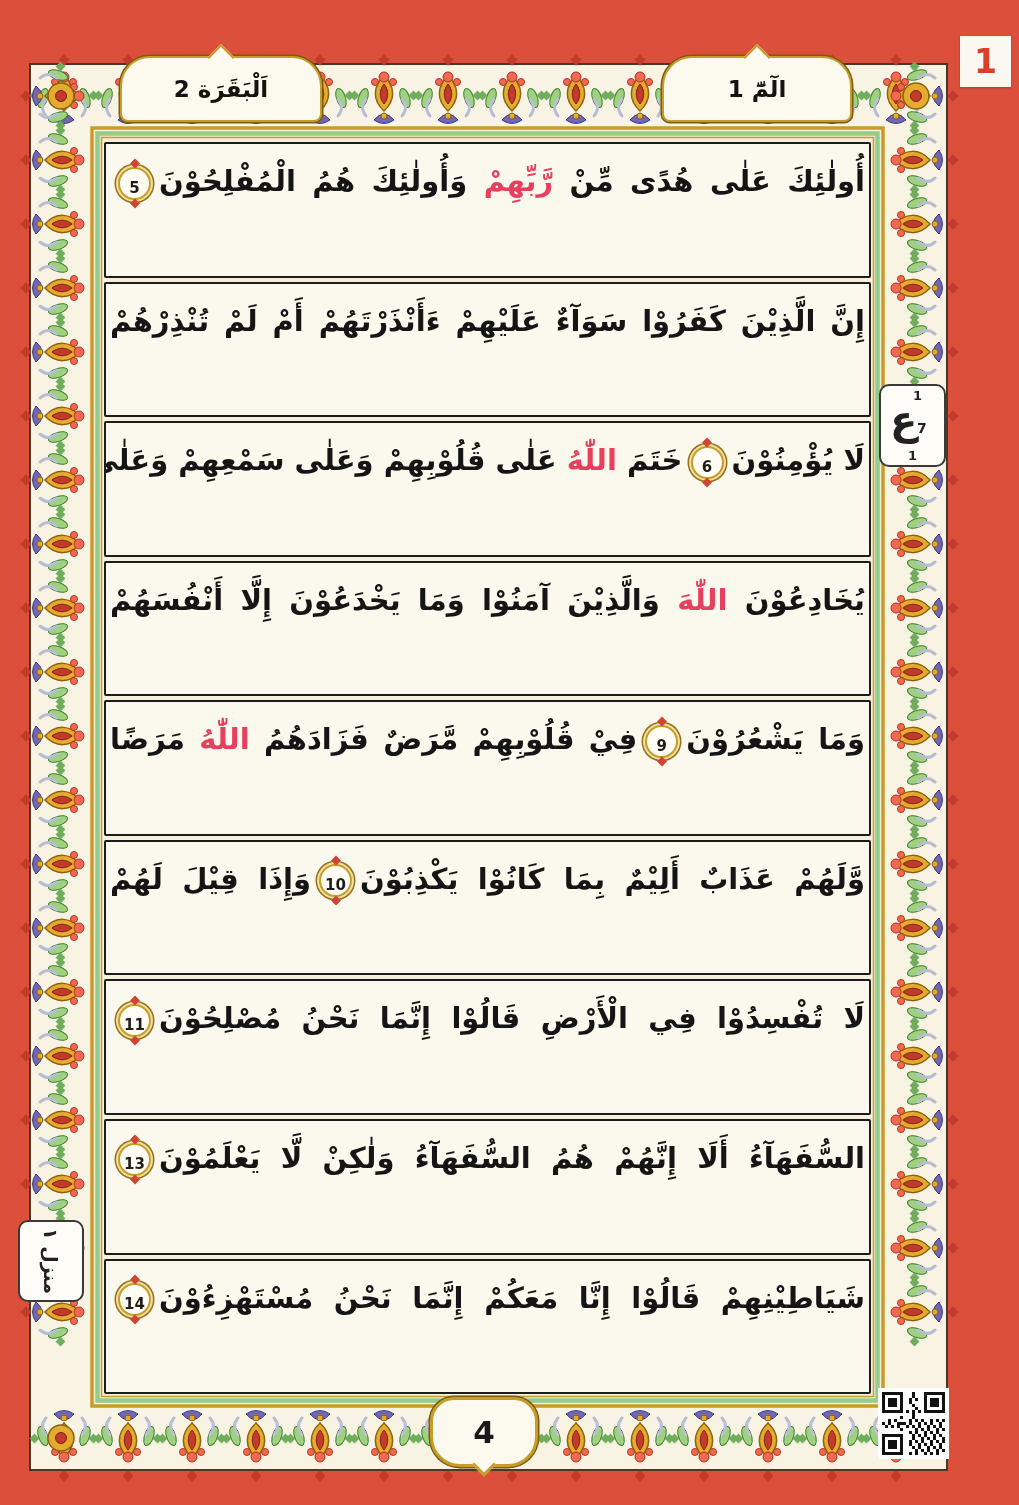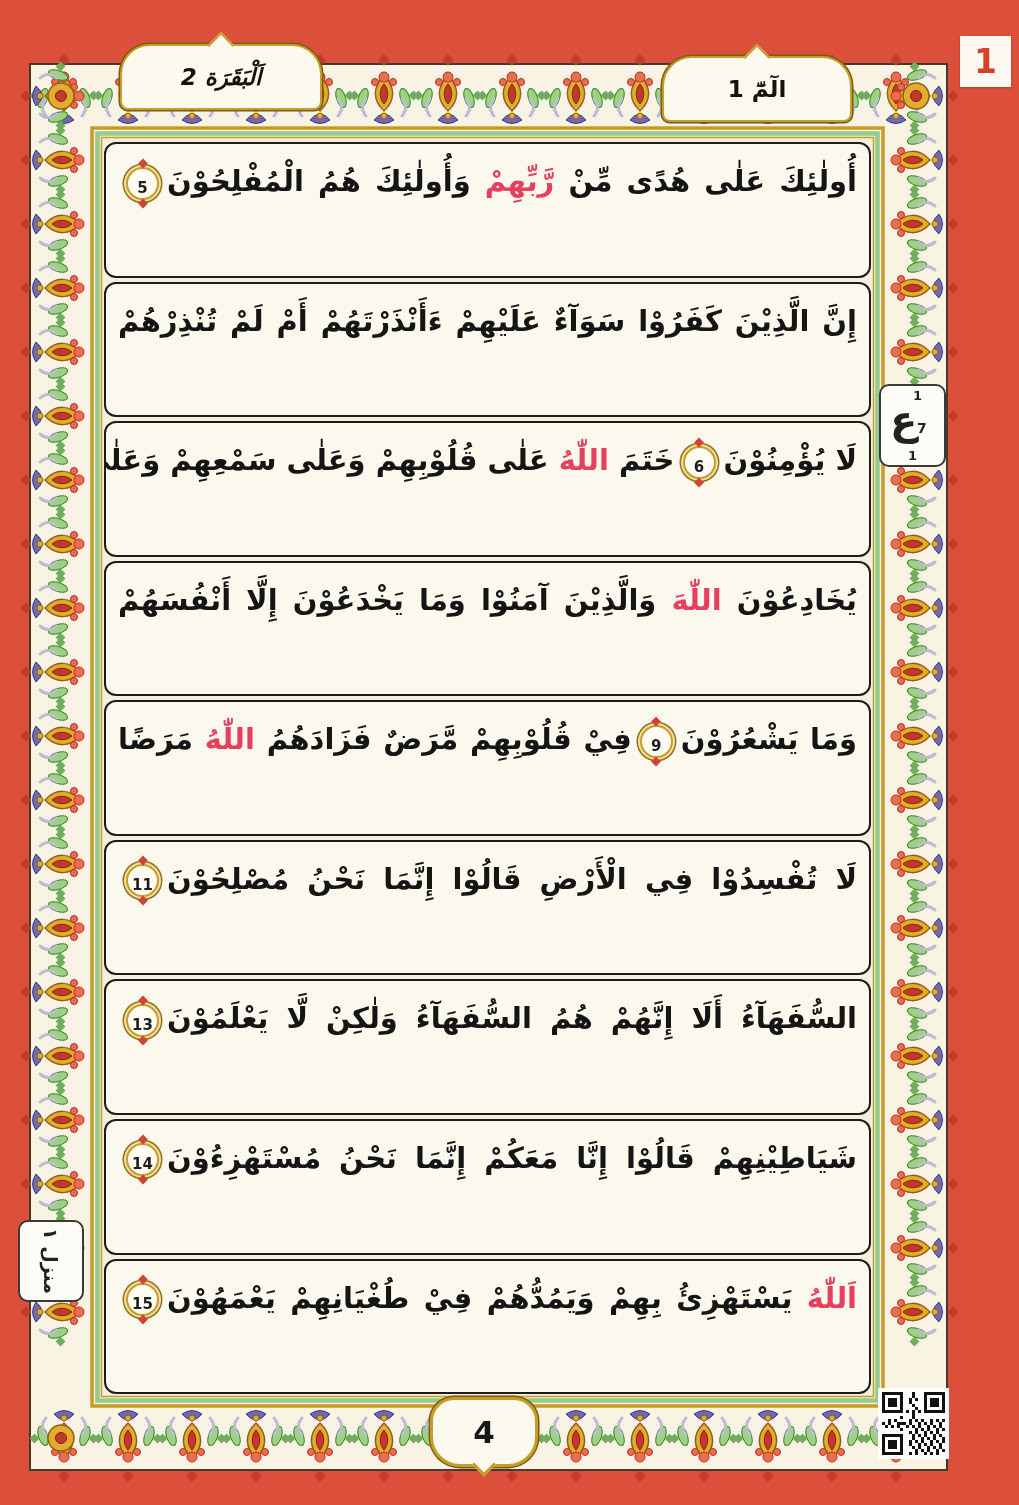--- a/index.html
+++ b/index.html
@@ -18,39 +18,39 @@
     display:flex;align-items:center;justify-content:center;
     direction:rtl;font-weight:700;font-size:23px;color:#15130f;
     z-index:4;
   }
   .cartouche::before{
     content:"";position:absolute;top:-10px;left:50%;
     width:17px;height:17px;background:#fcf9ef;
     border-top:2.5px solid #c79d2a;border-left:2.5px solid #c79d2a;
     transform:translateX(-50%) rotate(45deg);
   }
-  #surah-cartouche{left:120px;top:44px;width:198px;font-style:italic;}
+  #surah-cartouche{left:120px;top:56px;width:198px;}
   #juz-cartouche{left:662px;top:56px;width:186px;}
   
   #juz-tab{
     position:absolute;left:960px;top:36px;width:51px;height:51px;
     background:#fbf8f2;display:flex;align-items:center;justify-content:center;
     font-weight:700;font-size:33px;color:#d8402c;z-index:5;
     box-shadow:0 1px 2px rgba(0,0,0,.25);
   }
   
   #rows{
     position:absolute;left:104px;top:142px;width:767px;height:1252px;
     display:flex;flex-direction:column;gap:4px;z-index:3;
   }
   .row{
-    flex:1;background:#fbf8ed;border:2px solid #1c1c1c;border-radius:12px;
+    flex:1;background:#fbf8ed;border:2px solid #1c1c1c;border-radius:2px;
     direction:rtl;white-space:nowrap;overflow:hidden;
     text-align:center;text-align-last:justify;
-    padding:0 12px;
+    padding:0 4px;
     font-weight:700;font-size:29px;line-height:75px;color:#151515;
     font-family:"DejaVu Sans",sans-serif;
   }
   .seg.red{color:#e6405e;}
   .vm{
     display:inline-block;width:33px;height:33px;box-sizing:border-box;
     background:#fffdf3;border:2px solid #c79d2a;border-radius:50%;
     box-shadow:0 0 0 2px #f0dfa6,0 0 0 3.5px #97721a;
     text-align:center;text-align-last:center;vertical-align:middle;
     position:relative;margin:0 8px;line-height:29px;
@@ -278,24 +278,24 @@
 <div id="juz-tab">
   <span>1</span>
 </div>
 
 <div id="rows">
     <div class="row"><span class="seg">أُولٰئِكَ عَلٰى هُدًى مِّنْ </span><span class="seg red">رَّبِّهِمْ</span><span class="seg"> وَأُولٰئِكَ هُمُ الْمُفْلِحُوْنَ</span><span class="vm"><span class="vn">5</span></span></div>
     <div class="row"><span class="seg">إِنَّ الَّذِيْنَ كَفَرُوْا سَوَآءٌ عَلَيْهِمْ ءَأَنْذَرْتَهُمْ أَمْ لَمْ تُنْذِرْهُمْ</span></div>
     <div class="row"><span class="seg">لَا يُؤْمِنُوْنَ</span><span class="vm"><span class="vn">6</span></span><span class="seg">خَتَمَ </span><span class="seg red">اللّٰهُ</span><span class="seg"> عَلٰى قُلُوْبِهِمْ وَعَلٰى سَمْعِهِمْ وَعَلٰى</span></div>
     <div class="row"><span class="seg">يُخَادِعُوْنَ </span><span class="seg red">اللّٰهَ</span><span class="seg"> وَالَّذِيْنَ آمَنُوْا وَمَا يَخْدَعُوْنَ إِلَّا أَنْفُسَهُمْ</span></div>
     <div class="row"><span class="seg">وَمَا يَشْعُرُوْنَ</span><span class="vm"><span class="vn">9</span></span><span class="seg">فِيْ قُلُوْبِهِمْ مَّرَضٌ فَزَادَهُمُ </span><span class="seg red">اللّٰهُ</span><span class="seg"> مَرَضًا</span></div>
+    <div class="row"><span class="seg">وَّلَهُمْ عَذَابٌ أَلِيْمٌ بِمَا كَانُوْا يَكْذِبُوْنَ</span><span class="vm"><span class="vn">10</span></span><span class="seg">وَإِذَا قِيْلَ لَهُمْ</span></div>
     <div class="row"><span class="seg">لَا تُفْسِدُوْا فِي الْأَرْضِ قَالُوْا إِنَّمَا نَحْنُ مُصْلِحُوْنَ</span><span class="vm"><span class="vn">11</span></span></div>
     <div class="row"><span class="seg">السُّفَهَآءُ أَلَا إِنَّهُمْ هُمُ السُّفَهَآءُ وَلٰكِنْ لَّا يَعْلَمُوْنَ</span><span class="vm"><span class="vn">13</span></span></div>
     <div class="row"><span class="seg">شَيَاطِيْنِهِمْ قَالُوْا إِنَّا مَعَكُمْ إِنَّمَا نَحْنُ مُسْتَهْزِءُوْنَ</span><span class="vm"><span class="vn">14</span></span></div>
-    <div class="row"><span class="seg red">اَللّٰهُ</span><span class="seg"> يَسْتَهْزِئُ بِهِمْ وَيَمُدُّهُمْ فِيْ طُغْيَانِهِمْ يَعْمَهُوْنَ</span><span class="vm"><span class="vn">15</span></span></div>
   </div>
 
 <div class="margin-tab" id="ruku-tab">
   <span class="t1">1</span>
   <span class="ain">ع</span>
   <span class="t7">7</span>
   <span class="b1">1</span>
 </div>
 
 <div class="margin-tab" id="manzil-tab">

